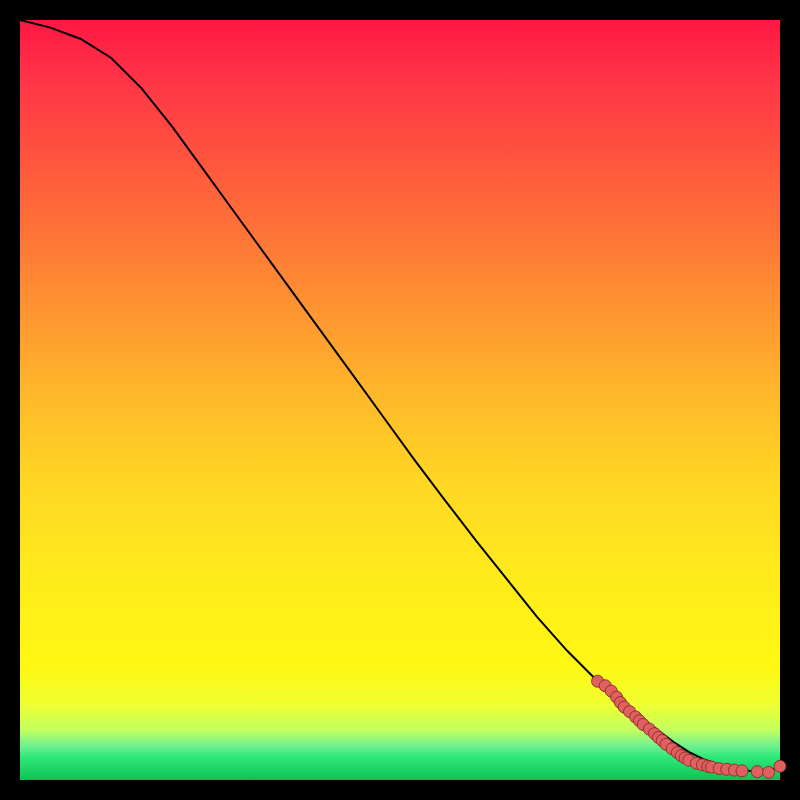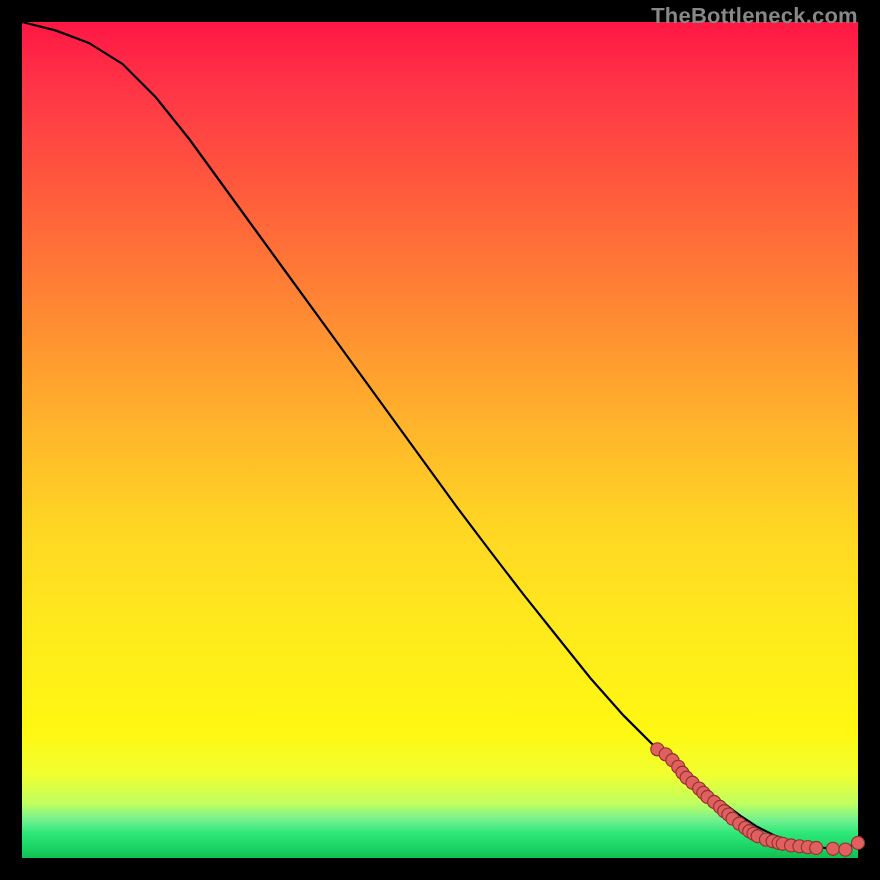--- a/index.html
+++ b/index.html
@@ -103,15 +103,14 @@
           <circle cx="706.80" cy="749.36" r="6" fill="#e06060" stroke="#903030" stroke-width="1"></circle>
           <circle cx="714.40" cy="750.12" r="6" fill="#e06060" stroke="#903030" stroke-width="1"></circle>
           <circle cx="722.00" cy="750.88" r="6" fill="#e06060" stroke="#903030" stroke-width="1"></circle>
           <circle cx="737.20" cy="751.64" r="6" fill="#e06060" stroke="#903030" stroke-width="1"></circle>
           <circle cx="748.60" cy="752.40" r="6" fill="#e06060" stroke="#903030" stroke-width="1"></circle>
           <circle cx="760.00" cy="746.32" r="6" fill="#e06060" stroke="#903030" stroke-width="1"></circle>
         </g>
     </svg>
   </div>
 
-  <div class="watermark" style="left: 592px;">TheBottleneck.com</div>
 
 </div>
 
 </body></html>

